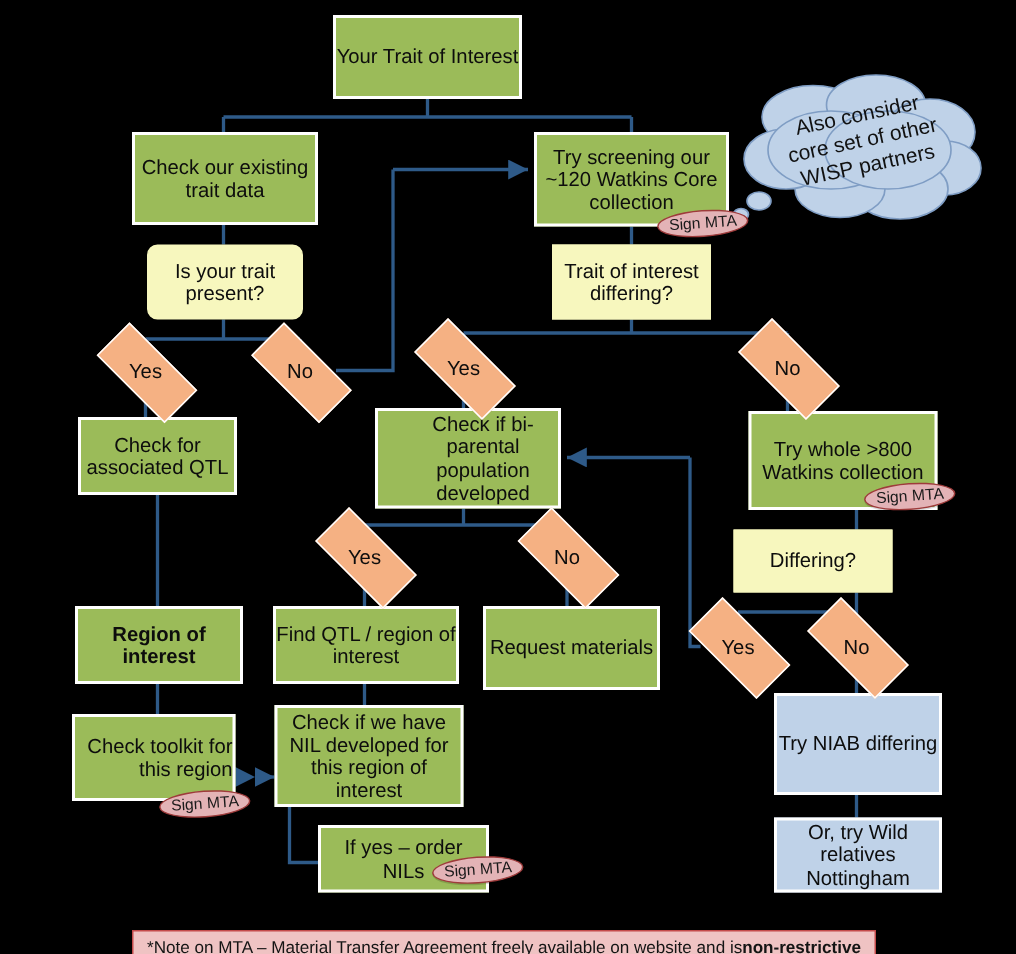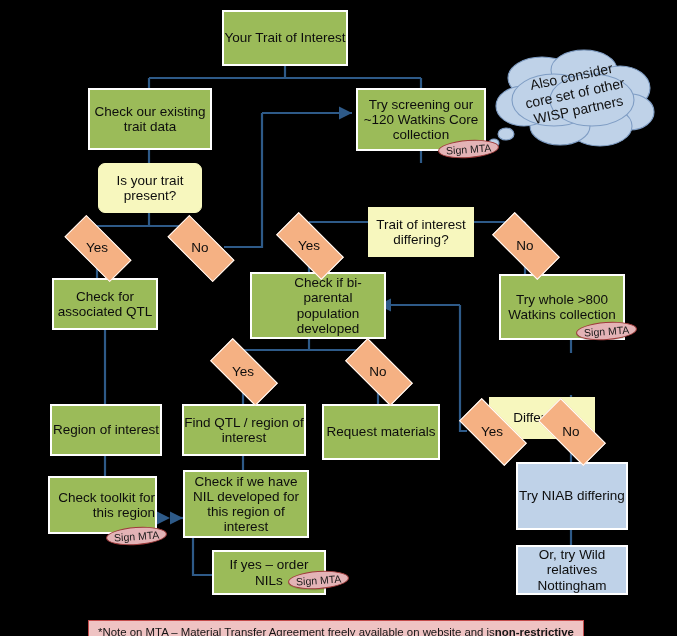--- a/index.html
+++ b/index.html
@@ -23,21 +23,21 @@
     background:#9BBB59;
     border:2px solid #ffffff;
     font-size:13.5px;
   }
   .decision{
     background:#F7F7BE;
     border:1px solid #F7F7BE;
     border-radius:7px;
     font-size:13.5px;
   }
-  .decision.sq{border-radius:0;margin-top:44px;}
+  .decision.sq{border-radius:0;}
   .blue{
     background:#BFD2E8;
     border:2px solid #ffffff;
     font-size:13.5px;
   }
   .diamond{
     position:absolute;
     z-index:4;
     display:flex;align-items:center;justify-content:center;
     font-size:13.5px;color:#0d0d0d;
@@ -187,36 +187,36 @@
   </div>
 
   <div class="node decision sq" style="left:368px;top:163px;width:106px;height:50px;">
     <span>Trait of interest differing?</span>
   </div>
 
   <div class="node proc" style="left:52px;top:278px;width:106px;height:52px;">
     <span>Check for associated QTL</span>
   </div>
 
-  <div class="node proc" style="left:250px;top:272px;width:136px;height:67px;padding-left:20px;">
+  <div class="node proc" style="left:250px;top:272px;width:124px;height:67px;padding-left:20px;">
     <span>Check if bi-parental population developed</span>
   </div>
 
   <div class="node proc" style="left:472px;top:274px;width:126px;height:66px;margin-left:27px;">
     <span>Try whole &gt;800 Watkins collection</span>
   </div>
   <div class="mta" style="left:576px;top:322px;">
     <span>Sign MTA</span>
   </div>
 
   <div class="node decision sq" style="left:489px;top:353px;width:106px;height:42px;">
     <span>Differing?</span>
   </div>
 
-  <div class="node proc" style="left:50px;top:404px;width:112px;height:52px;">
+  <div class="node proc" style="left:50px;top:404px;width:112px;height:52px;font-weight:bold;">
     <span>Region of interest</span>
   </div>
 
   <div class="node proc" style="left:182px;top:404px;width:124px;height:52px;">
     <span>Find QTL / region of interest</span>
   </div>
 
   <div class="node proc" style="left:322px;top:404px;width:118px;height:56px;">
     <span>Request materials</span>
   </div>

